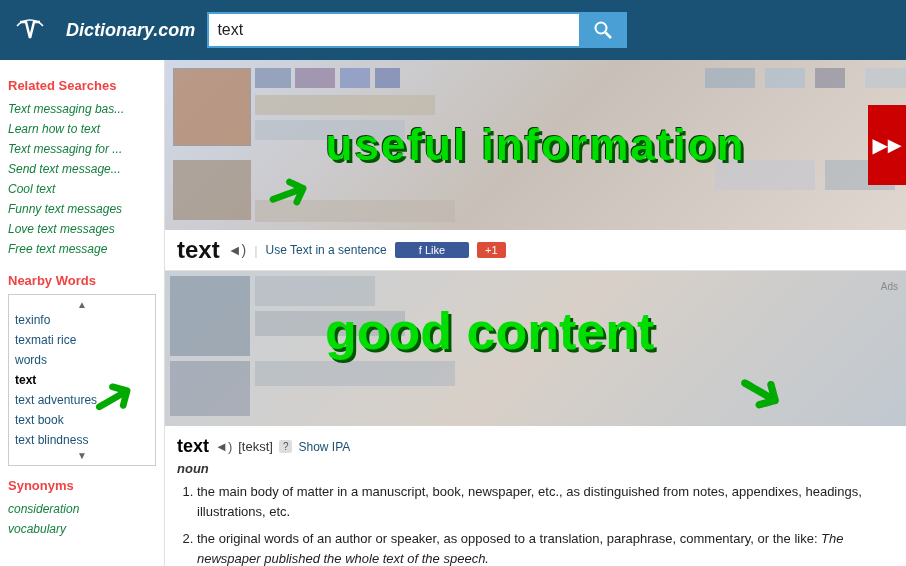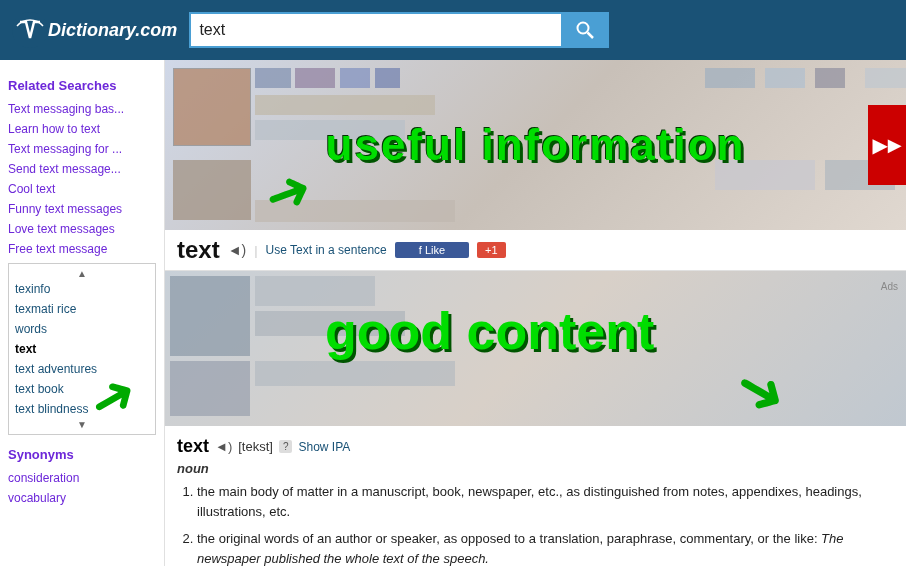--- a/index.html
+++ b/index.html
@@ -10,21 +10,21 @@
       background: #1a5276;
       padding: 8px 12px;
       display: flex;
       align-items: center;
       gap: 12px;
       height: 60px;
     }
     #logo-area {
       display: flex;
       align-items: center;
-      gap: 0;
+      gap: 18px;
       color: #fff;
       font-size: 22px;
       font-weight: bold;
       min-width: 155px;
     }
     #logo-icon {
       width: 36px;
       height: 36px;
     }
     #search-bar {
@@ -63,33 +63,34 @@
     
     #sidebar {
       width: 165px;
       min-width: 165px;
       padding: 8px 8px;
       border-right: 1px solid #e0e0e0;
     }
     .sidebar-section-title {
       font-size: 13px;
       font-weight: bold;
-      color: #6d28d9;
+      color: #ef4444;
       margin-bottom: 6px;
       margin-top: 10px;
     }
     .sidebar-link {
       display: block;
-      color: #6d28d9;
+      color: #15803d;
       text-decoration: none;
       font-size: 12px;
       line-height: 20px;
       white-space: nowrap;
       overflow: hidden;
       text-overflow: ellipsis;
+      font-style: italic;
     }
     .nearby-words-box {
       border: 1px solid #ccc;
       margin-top: 4px;
       padding: 4px 6px;
     }
     .nearby-arrow-up {
       text-align: center;
       font-size: 10px;
       color: #666;
@@ -285,20 +286,21 @@
     <div class="sidebar-section-title">Related Searches</div>
     <a class="sidebar-link" href="#">Text messaging bas...</a>
     <a class="sidebar-link" href="#">Learn how to text</a>
     <a class="sidebar-link" href="#">Text messaging for ...</a>
     <a class="sidebar-link" href="#">Send text message...</a>
     <a class="sidebar-link" href="#">Cool text</a>
     <a class="sidebar-link" href="#">Funny text messages</a>
     <a class="sidebar-link" href="#">Love text messages</a>
     <a class="sidebar-link" href="#">Free text message</a>
 
+    <div class="sidebar-section-title" style="margin-top:14px;">Nearby Words</div>
     <div class="nearby-words-box">
       <div class="nearby-arrow-up">▲</div>
       <div class="nearby-word-item">texinfo</div>
       <div class="nearby-word-item">texmati rice</div>
       <div class="nearby-word-item">words</div>
       <div class="nearby-word-item current">text</div>
       <div class="nearby-word-item">text adventures</div>
       <div class="nearby-word-item">text book</div>
       <div class="nearby-word-item">text blindness</div>
       <div class="nearby-arrow-down">▼</div>

